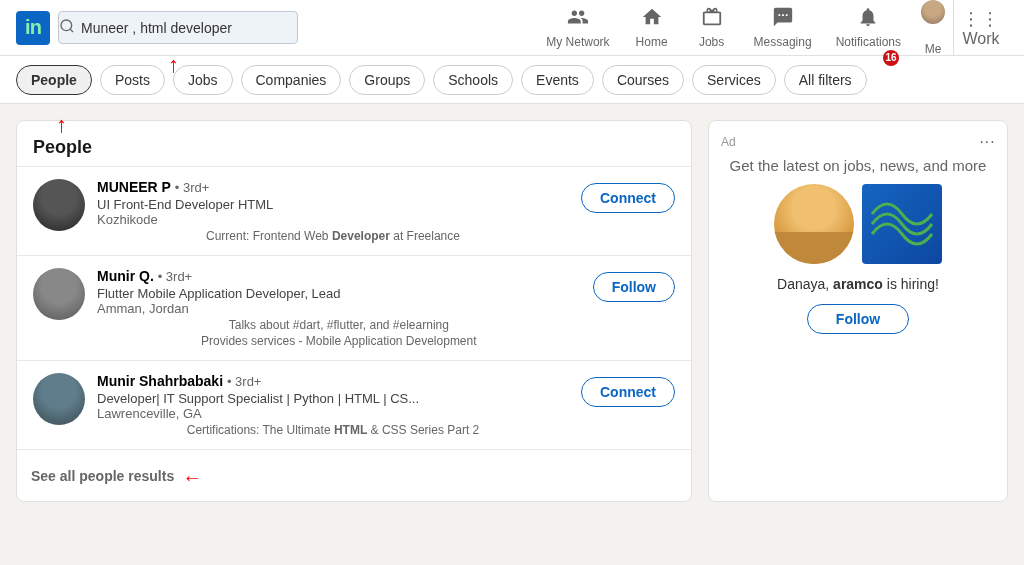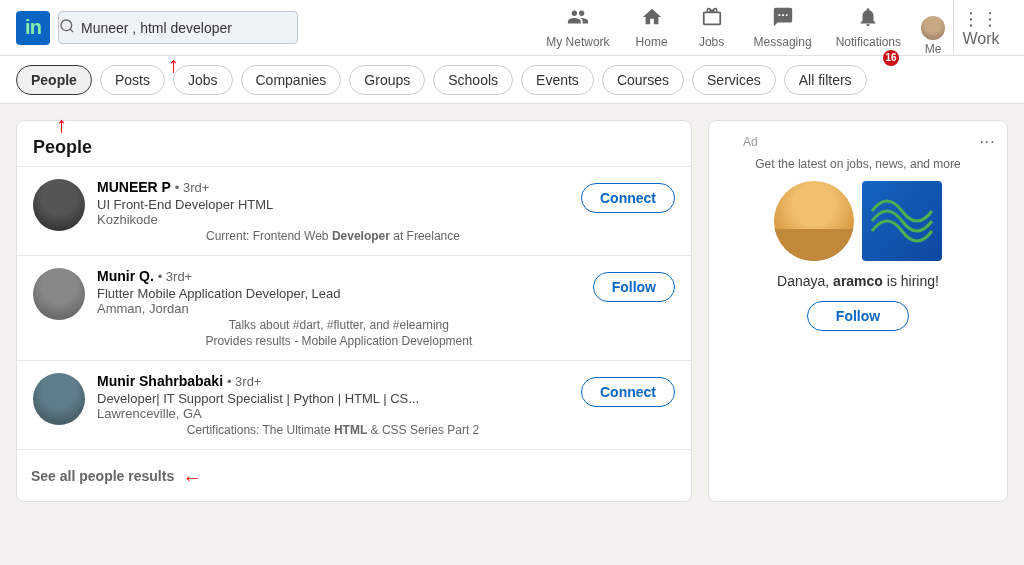--- a/index.html
+++ b/index.html
@@ -60,21 +60,21 @@
       border-radius: 50%;
       font-size: 10px;
       width: 16px; height: 16px;
       display: flex; align-items: center; justify-content: center;
       font-weight: bold;
       margin-top: 44px;
     }
     .nav-item-me {
       display: flex; flex-direction: column; align-items: center;
       padding: 0 8px; cursor: pointer; color: #666; font-size: 12px;
-      height: 56px; justify-content: flex-end;
+      height: 56px; justify-content: space-between;
     }
     .me-avatar {
       width: 24px; height: 24px; border-radius: 50%;
       background: #a0a0a0; overflow: hidden; margin-bottom: 2px;
     }
     .me-avatar-inner {
       width: 100%; height: 100%;
       background: radial-gradient(circle at 50% 35%, #c8a882 40%, #8a7060 100%);
     }
     .work-item {
@@ -186,24 +186,23 @@
       flex-shrink: 0;
       background: #fff;
       border-radius: 8px;
       border: 1px solid #e0e0e0;
       padding: 12px;
     }
     .ad-header {
       display: flex; justify-content: space-between; align-items: center;
       font-size: 12px; color: #999;
       margin-bottom: 6px;
-      margin-left: 22px;
     }
     .ad-more { cursor: pointer; color: #666; font-size: 16px; }
-    .ad-subtitle { font-size: 12px; color: #666; margin-bottom: 10px; text-align: center; }
+    .ad-subtitle { font-size: 15px; color: #666; margin-bottom: 10px; text-align: center; }
     .ad-images {
       display: flex; gap: 8px; margin-bottom: 12px; justify-content: center;
     }
     .ad-img {
       width: 80px; height: 80px; border-radius: 50%; overflow: hidden;
     }
     .ad-img-person {
       background: radial-gradient(circle at 50% 30%, #f0c070 30%, #d4943a 70%, #a06020 100%);
       width: 100%; height: 100%;
       position: relative;
@@ -352,21 +351,21 @@
     <div class="person-row">
       <div class="person-avatar avatar-2"></div>
       <div class="person-info">
         <div>
           <span style="font-weight:700;">Munir Q.</span>
           <span style="color:#666; font-weight:400; font-size:13px;">• 3rd+</span>
         </div>
         <div class="person-title">Flutter Mobile Application Developer, Lead</div>
         <div class="person-location">Amman, Jordan</div>
         <div class="person-note">Talks about #dart, #flutter, and #elearning</div>
-        <div class="person-note">Provides results - Mobile Application Development</div>
+        <div class="person-note">Provides services - Mobile Application Development</div>
       </div>
       <div class="person-action">
         <button class="btn-follow">Follow</button>
       </div>
     </div>
 
     <div class="person-row">
       <div class="person-avatar avatar-3"></div>
       <div class="person-info">
         <div>

